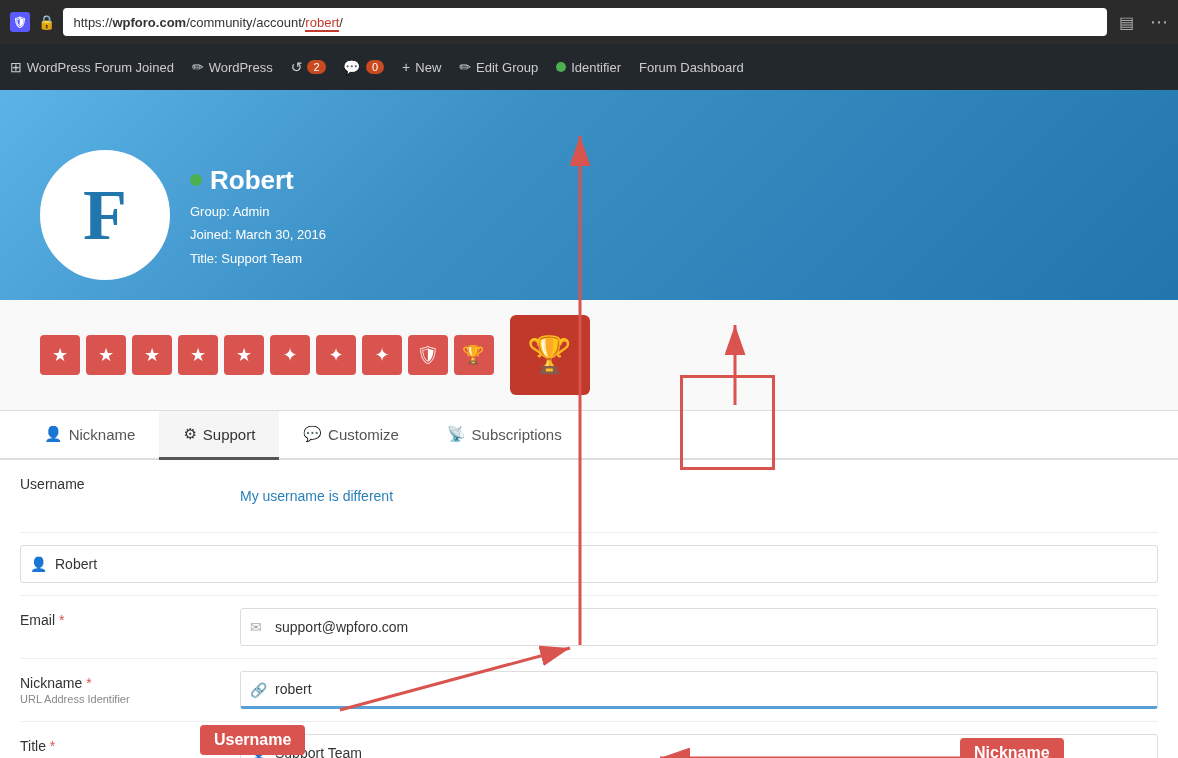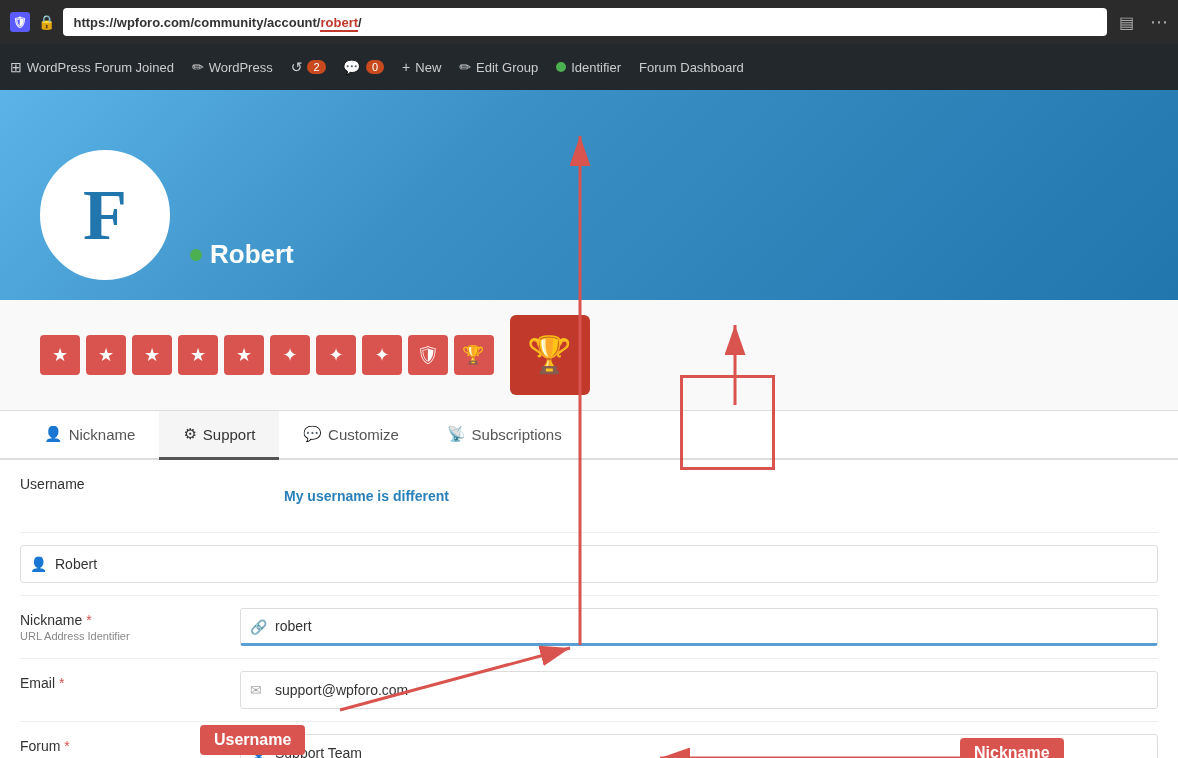--- a/index.html
+++ b/index.html
@@ -25,21 +25,20 @@
     .browser-url {
       flex: 1;
       background: white;
       border-radius: 4px;
       height: 28px;
       display: flex;
       align-items: center;
       padding: 0 10px;
       font-size: 13px;
       color: #333;
-      font-weight: bold;
     }
     .browser-dots { color: #aaa; font-size: 18px; margin-left: 8px; }
     .browser-icon { color: #aaa; font-size: 16px; margin-left: 4px; }
 
     
     .wp-admin-bar {
       background: #23282d;
       height: 46px;
       display: flex;
       align-items: center;
@@ -213,25 +212,24 @@
       color: #aaa;
       font-size: 14px;
     }
     .nickname-underline {
       border-bottom: 3px solid #5a9fd4 !important;
     }
 
     .username-link {
       color: #2980b9;
       font-size: 14px;
-      font-weight: bold;
+      font-weight: normal;
       text-decoration: none;
       padding: 16px 0;
       display: block;
-      margin-left: 44px;
     }
     .annotation-box {
       position: absolute;
       background: #d9534f;
       color: white;
       font-weight: bold;
       font-size: 16px;
       padding: 6px 14px;
       border-radius: 4px;
       white-space: nowrap;
@@ -301,20 +299,25 @@
 <div class="page-wrapper" style="position:relative;">
 
   <div class="profile-header-bg">
     <div class="profile-avatar">
       <span class="avatar-letter">F</span>
     </div>
     <div class="profile-info">
       <div class="profile-name">
         <span class="online-dot"></span>
         <span>Robert</span>
+      </div>
+      <div class="profile-meta">
+        <div>Group: Admin</div>
+        <div>Joined: March 30, 2016</div>
+        <div>Title: Support Team</div>
       </div>
     </div>
   </div>
 
   <div class="badges-row">
     <div class="badge-icon">★</div>
     <div class="badge-icon">★</div>
     <div class="badge-icon">★</div>
     <div class="badge-icon">★</div>
     <div class="badge-icon">★</div>
@@ -361,52 +364,52 @@
         <div class="input-wrapper">
           <span class="input-icon">👤</span>
           <input type="text" value="Robert" style="">
         </div>
       </div>
     </div>
 
     <div class="form-row">
       <div class="form-label">
         <span>
+          <span>Email</span>
+          <span class="required">*</span>
+        </span>
+      </div>
+      <div class="form-input-area">
+        <div class="input-wrapper">
+          <span class="input-icon">✉</span>
+          <input type="email" value="support@wpforo.com" style="">
+        </div>
+      </div>
+    </div>
+
+    <div class="form-row">
+      <div class="form-label">
+        <span>
           <span>Nickname</span>
           <span class="required">*</span>
         </span>
         <span class="sublabel">URL Address Identifier</span>
       </div>
       <div class="form-input-area">
         <div class="input-wrapper">
           <span class="input-icon">🔗</span>
           <input type="text" class="nickname-underline" value="robert" style="">
         </div>
       </div>
     </div>
 
     <div class="form-row">
       <div class="form-label">
         <span>
-          <span>Email</span>
-          <span class="required">*</span>
-        </span>
-      </div>
-      <div class="form-input-area">
-        <div class="input-wrapper">
-          <span class="input-icon">✉</span>
-          <input type="email" value="support@wpforo.com" style="">
-        </div>
-      </div>
-    </div>
-
-    <div class="form-row">
-      <div class="form-label">
-        <span>
-          <span>Forum</span>
+          <span>Title</span>
           <span class="required">*</span>
         </span>
       </div>
       <div class="form-input-area">
         <div class="input-wrapper">
           <span class="input-icon">👤</span>
           <input type="text" value="Support Team" style="">
         </div>
       </div>
     </div>

